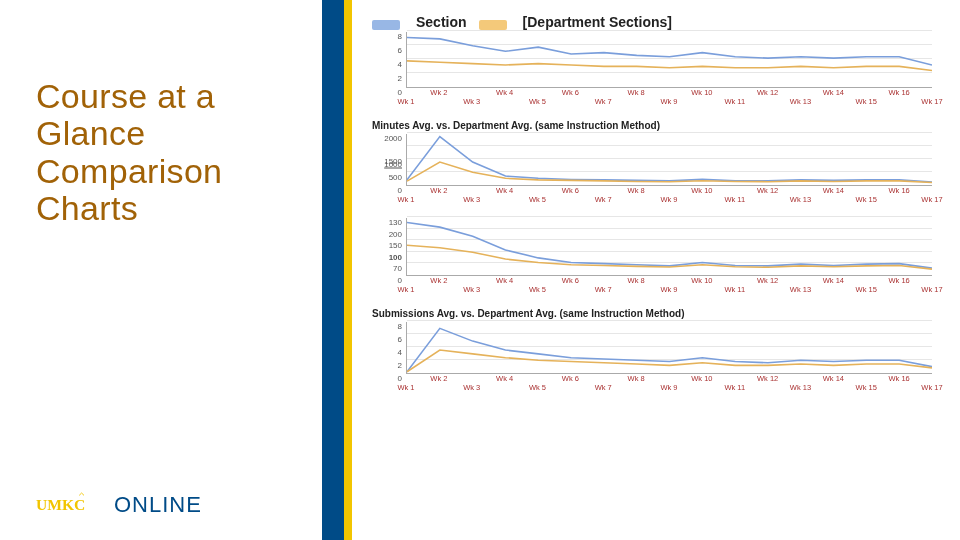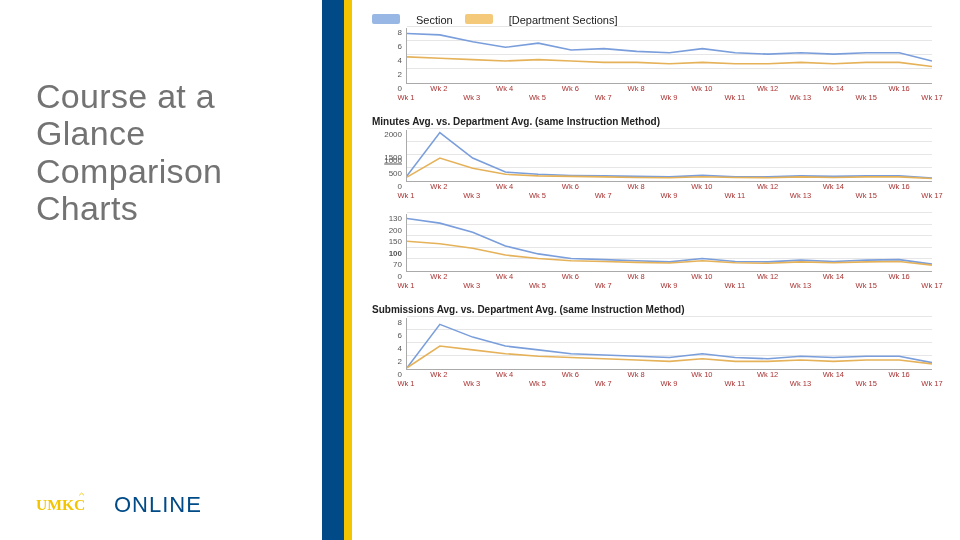--- a/index.html
+++ b/index.html
@@ -18,21 +18,21 @@
     position:absolute; left:322px; top:0; width:22px; height:540px;
     background:#004b87;
   }
   .gold-strip {
     position:absolute; left:344px; top:0; width:8px; height:540px;
     background:#f2c500;
   }
   .title {
     position:absolute; left:36px; top:78px; width:250px;
     font-size:34px; font-weight:300; line-height:1.1;
-    color:#737373; letter-spacing:0.3px;
+    color:#a16207; letter-spacing:0.3px;
   }
   .body-text {
     position:absolute; left:36px; top:258px; width:246px;
     font-size:13.5px; line-height:1.35; color:#111;
   }
   .logo {
     position:absolute; left:36px; bottom:22px;
     display:flex; align-items:center; gap:6px;
   }
   .logo-svg { width:72px; height:26px; }
@@ -41,21 +41,21 @@
     position:absolute; left:362px; top:6px; width:586px; height:528px;
     display:flex; flex-direction:column; gap:12px;
     padding:8px 10px 0 10px;
   }
   .chart-block { font-size:10px; color:#333; }
   .chart-header {
     display:flex; align-items:flex-start; justify-content:space-between;
     font-weight:700; font-size:10px; color:#222; margin-bottom:2px;
   }
   .chart-title-text { max-width:330px; line-height:1.2; }
-  .legend { display:flex; gap:12px; align-items:flex-start; font-weight:400; font-size:11px;}
+  .legend { display:flex; gap:12px; align-items:flex-end; font-weight:700; font-size:14px;}
   .legend .sw { width:28px; height:10px; border-radius:2px; display:inline-block; margin-right:4px;}
   .sw-section { background:#98b7e5; }
   .sw-dept    { background:#f4c97a; }
   .chart-frame {
     width:560px;
     position:relative;
     display:flex;
   }
   .yaxis {
     width:34px; position:relative;

